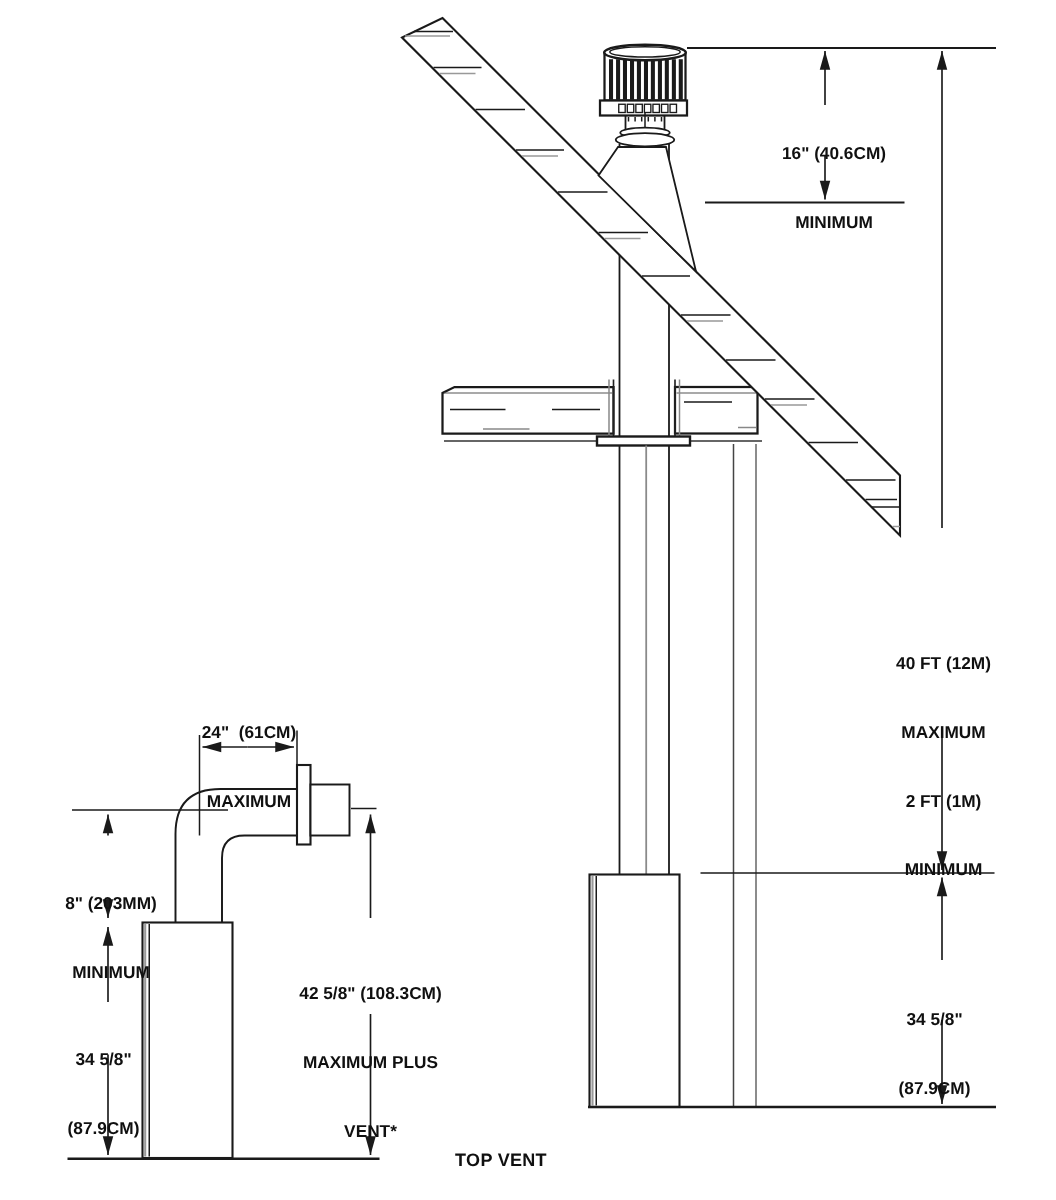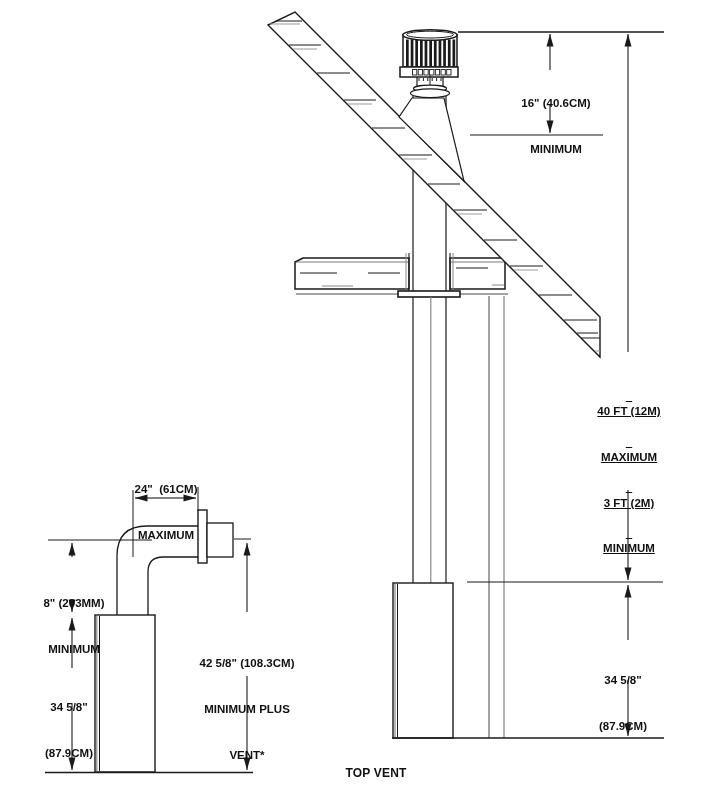--- a/index.html
+++ b/index.html
@@ -183,24 +183,24 @@
       <line x1="247" y1="676" x2="247" y2="770" marker-end="url(#arr)"></line>
     </g>
   </g>
 </svg>
 
 <div class="lbl" style="left:556px;top:66px;">
   <div>16" (40.6CM)</div>
   <div>MINIMUM</div>
 </div>
 
-<div class="lbl" style="left:629px;top:374px;text-decoration:underline;">
+<div class="lbl" style="left:629px;top:406px;">
   <div>40 FT (12M)</div>
   <div>MAXIMUM</div>
-  <div>3 FT (2M)</div>
+  <div>2 FT (1M)</div>
   <div>MINIMUM</div>
 </div>
 
 <div class="lbl" style="left:623px;top:643px;">
   <div>34 5/8"</div>
   <div>(87.9CM)</div>
 </div>
 
 <div class="lbl" style="left:166px;top:452px;">
   <div>24"  (61CM)</div>
@@ -212,19 +212,19 @@
   <div>MINIMUM</div>
 </div>
 
 <div class="lbl" style="left:69px;top:670px;">
   <div>34 5/8"</div>
   <div>(87.9CM)</div>
 </div>
 
 <div class="lbl" style="left:247px;top:626px;">
   <div>42 5/8" (108.3CM)</div>
-  <div>MINIMUM PLUS</div>
+  <div>MAXIMUM PLUS</div>
   <div>VENT*</div>
 </div>
 
-<div class="lbl caption" style="left:334px;top:766px;margin-left:42px;"><span>TOP VENT</span></div>
+<div class="lbl caption" style="left:334px;top:766px;"><span>TOP VENT</span></div>
 
 </div>
 
 </body></html>

